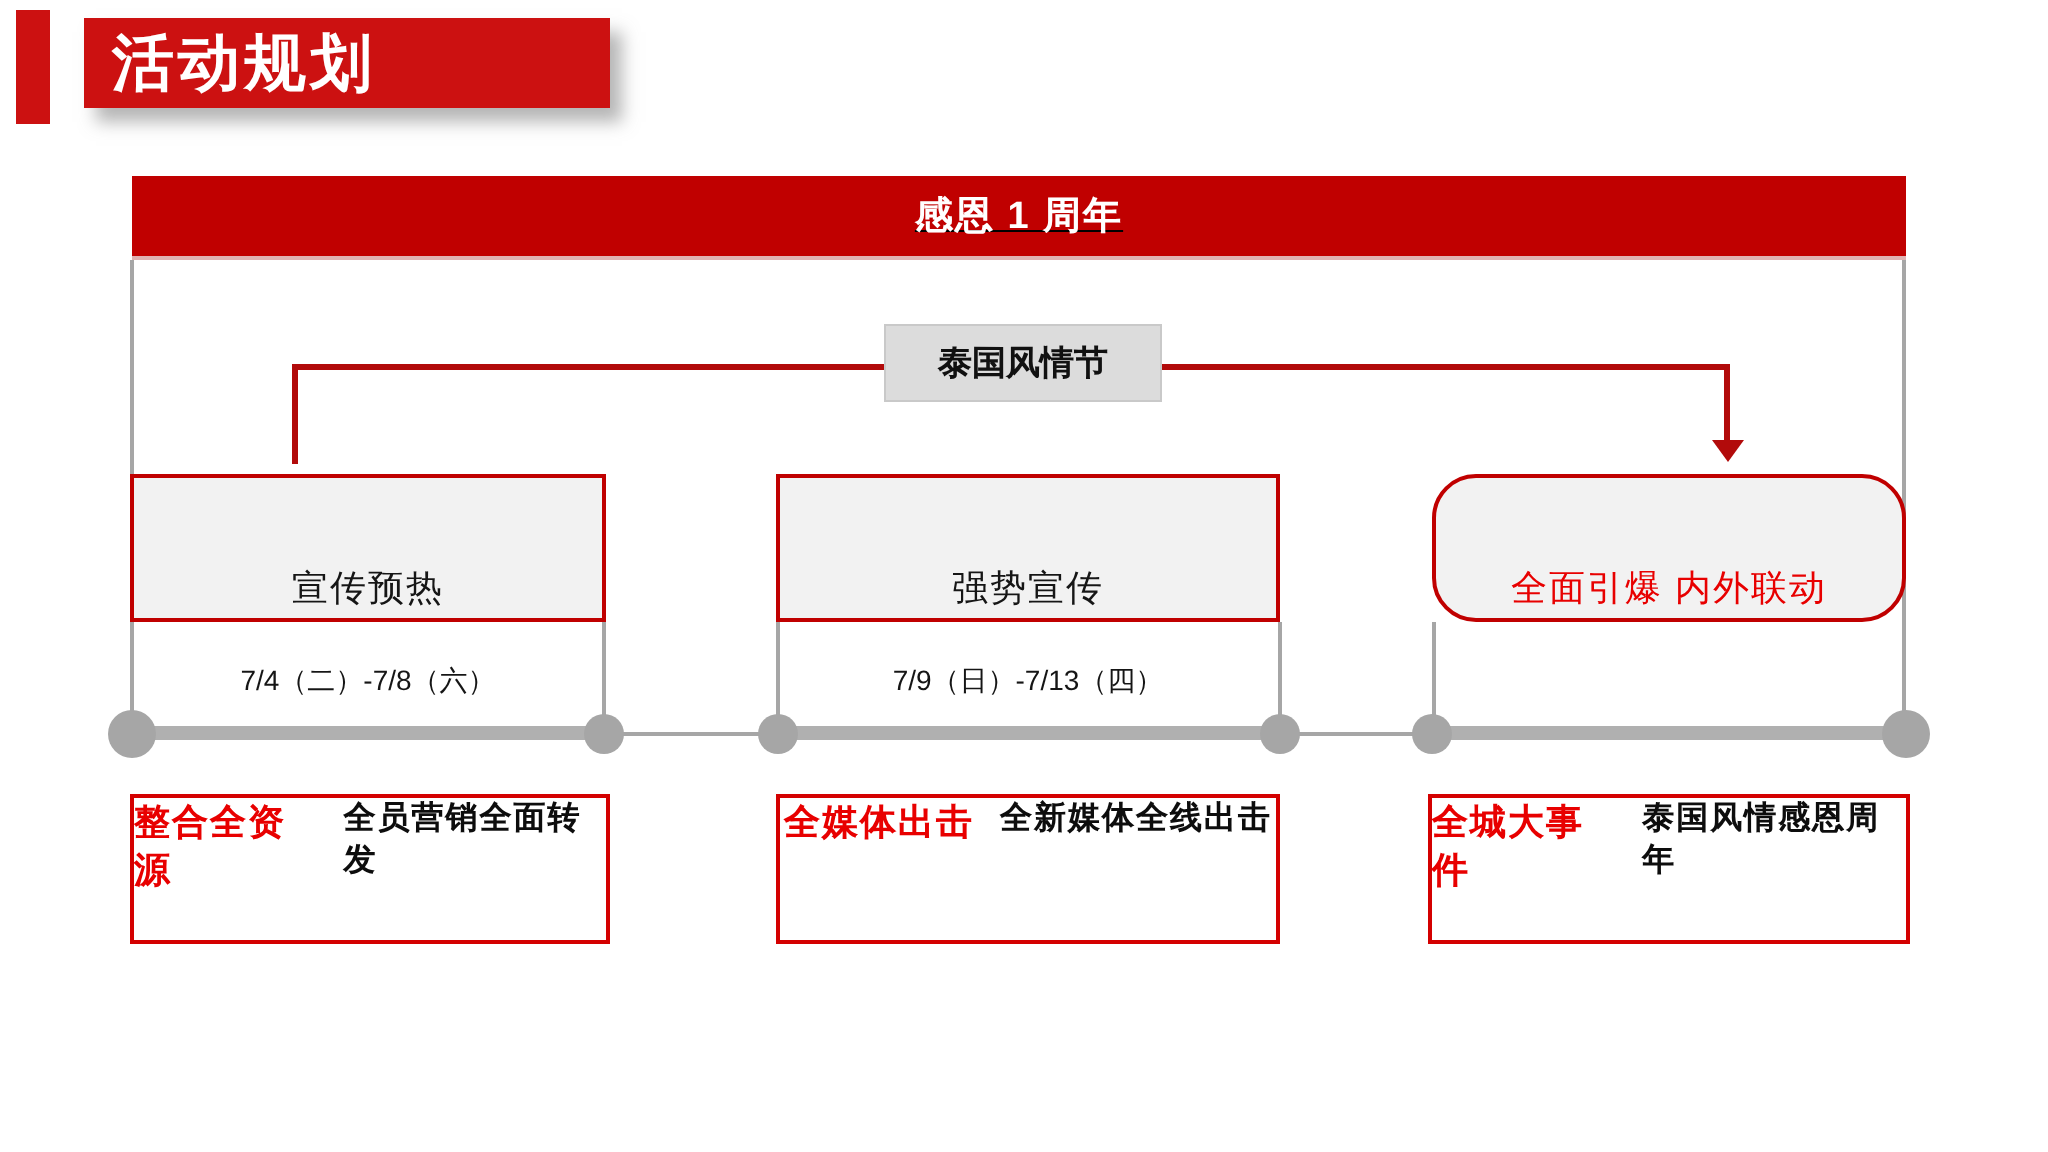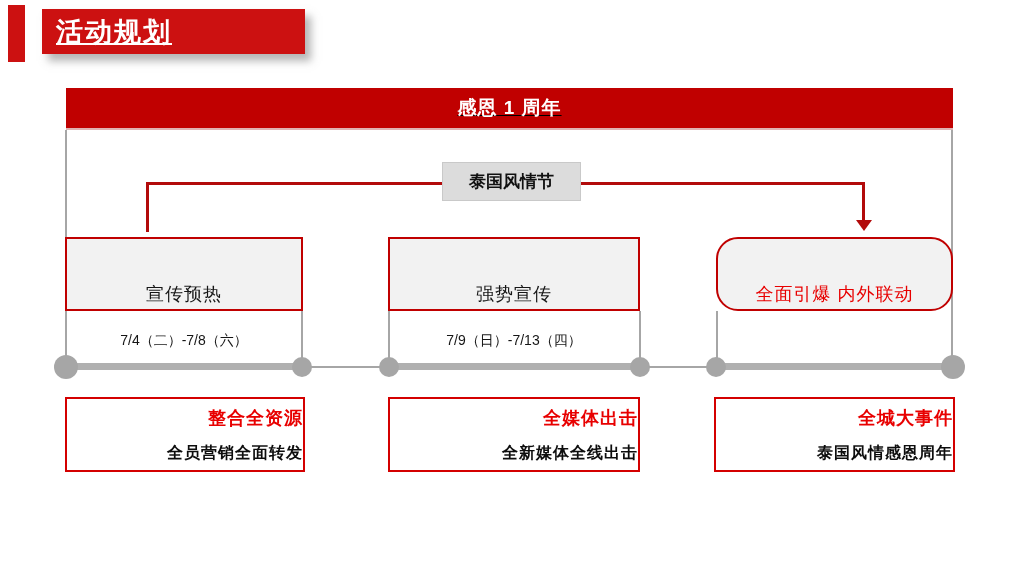--- a/index.html
+++ b/index.html
@@ -16,21 +16,21 @@
   html,body{width:1024px;height:576px;background:#fff;overflow:hidden;
     font-family:"Liberation Sans","DejaVu Sans",sans-serif;}
   #slide{position:relative;width:1024px;height:576px;background:#fff;}
 
   
   .accent-bar{position:absolute;left:8px;top:5px;width:17px;height:57px;
     background:var(--banner-red);}
   .title-banner{position:absolute;left:42px;top:9px;width:263px;height:45px;
     background:var(--banner-red);box-shadow:6px 7px 8px rgba(110,110,110,.5);
     display:flex;align-items:center;padding-left:14px;}
-  .title-banner span{color:#fff;font-size:27px;font-weight:bold;letter-spacing:2px;text-decoration:underline;}
+  .title-banner span{color:#fff;font-size:31px;font-weight:bold;letter-spacing:2px;}
 
   
   .header-bar{position:absolute;left:66px;top:88px;width:887px;height:42px;
     background:var(--brand-red);border-bottom:2px solid #e0b2b2;
     display:flex;align-items:center;justify-content:center;text-decoration:underline;}
   .header-bar span{color:#fff;font-size:19px;font-weight:bold;letter-spacing:1px;}
 
   
   .frame-line{position:absolute;width:2px;background:var(--line-gray);}
   .frame-left{left:65px;top:130px;height:238px;}
@@ -64,22 +64,22 @@
   .timeline-base{position:absolute;left:66px;top:366px;width:887px;height:2px;
     background:var(--line-gray);}
   .timeline-thick{position:absolute;top:363px;height:7px;background:var(--thick-gray);
     border-radius:4px;}
   .timeline-dot{position:absolute;top:367px;width:20px;height:20px;border-radius:50%;
     background:var(--line-gray);transform:translate(-50%,-50%);}
   .timeline-dot.lg{width:24px;height:24px;}
 
   
   .summary-box{position:absolute;top:397px;height:75px;background:#fff;
-    border:2.5px solid #d40000;display:flex;flex-direction:column;
-    align-items:flex-end;justify-content:center;gap:13px;}
+    border:2.5px solid #d40000;display:flex;flex-direction:row;
+    align-items:flex-start;justify-content:center;gap:13px;}
   .summary-box .summary-highlight{color:var(--bright-red);font-size:18px;font-weight:bold;
     letter-spacing:1px;}
   .summary-box .summary-detail{color:#0d0d0d;font-size:16px;font-weight:bold;
     letter-spacing:1px;}
 </style>
 </head>
 <body>
 
 <div id="slide">
 

